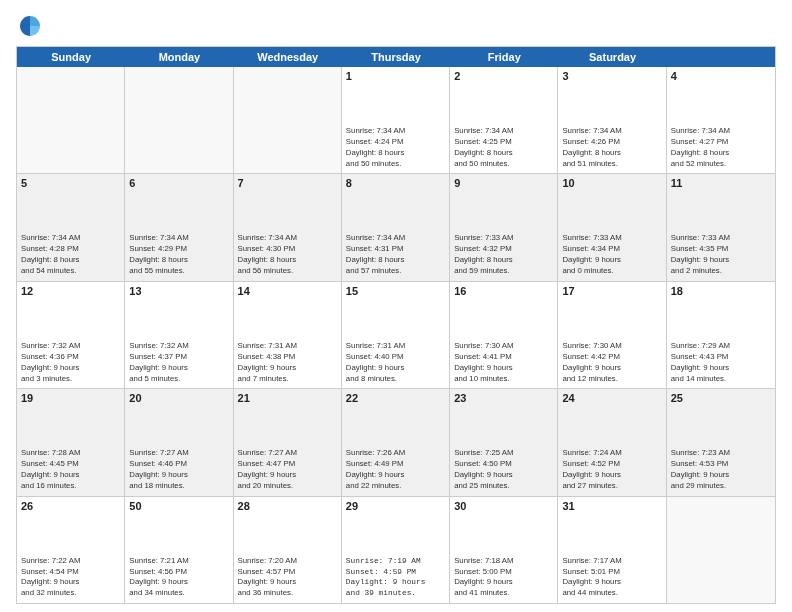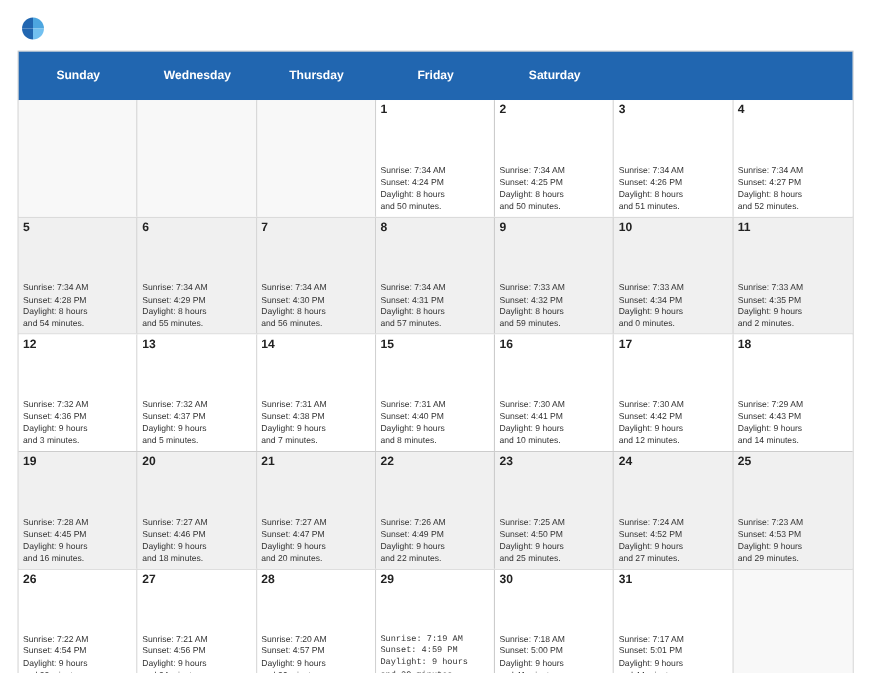--- a/index.html
+++ b/index.html
@@ -62,21 +62,21 @@
     .cal-header {
       display: grid;
       grid-template-columns: repeat(7, 1fr);
       background: #2166b0;
     }
     .cal-header-cell {
       color: #fff;
       font-size: 11px;
       font-weight: bold;
       text-align: center;
-      padding: 16px 2px;
+      padding: 4px 2px;
     }
     .cal-body {
       flex: 1;
       display: flex;
       flex-direction: column;
     }
     .cal-row {
       display: grid;
       grid-template-columns: repeat(7, 1fr);
       flex: 1;
@@ -134,20 +134,21 @@
     </div>
     <div class="title-block">
       <div class="title-month"></div>
       <div class="title-location"></div>
     </div>
   </div>
 
   <div class="calendar">
     <div class="cal-header">
     <div class="cal-header-cell">Sunday</div>
+        <div class="cal-header-cell">Monday</div>
         <div class="cal-header-cell">Wednesday</div>
         <div class="cal-header-cell">Thursday</div>
         <div class="cal-header-cell">Friday</div>
         <div class="cal-header-cell">Saturday</div>
       </div>
     <div class="cal-body">
     <div class="cal-row">
           <div class="cal-cell empty-cell"></div>
           <div class="cal-cell empty-cell"></div>
           <div class="cal-cell empty-cell"></div>
@@ -335,21 +336,21 @@
         </div>
         <div class="cal-row">
           <div class="cal-cell">
             <div class="day-num">26</div>
             <div class="cell-info" style="white-space: pre-line;">Sunrise: 7:22 AM
 Sunset: 4:54 PM
 Daylight: 9 hours
 and 32 minutes.</div>
           </div>
           <div class="cal-cell">
-            <div class="day-num">27</div>
+            <div class="day-num">50</div>
             <div class="cell-info" style="white-space: pre-line;">Sunrise: 7:21 AM
 Sunset: 4:56 PM
 Daylight: 9 hours
 and 34 minutes.</div>
           </div>
           <div class="cal-cell">
             <div class="day-num">28</div>
             <div class="cell-info" style="white-space: pre-line;">Sunrise: 7:20 AM
 Sunset: 4:57 PM
 Daylight: 9 hours

